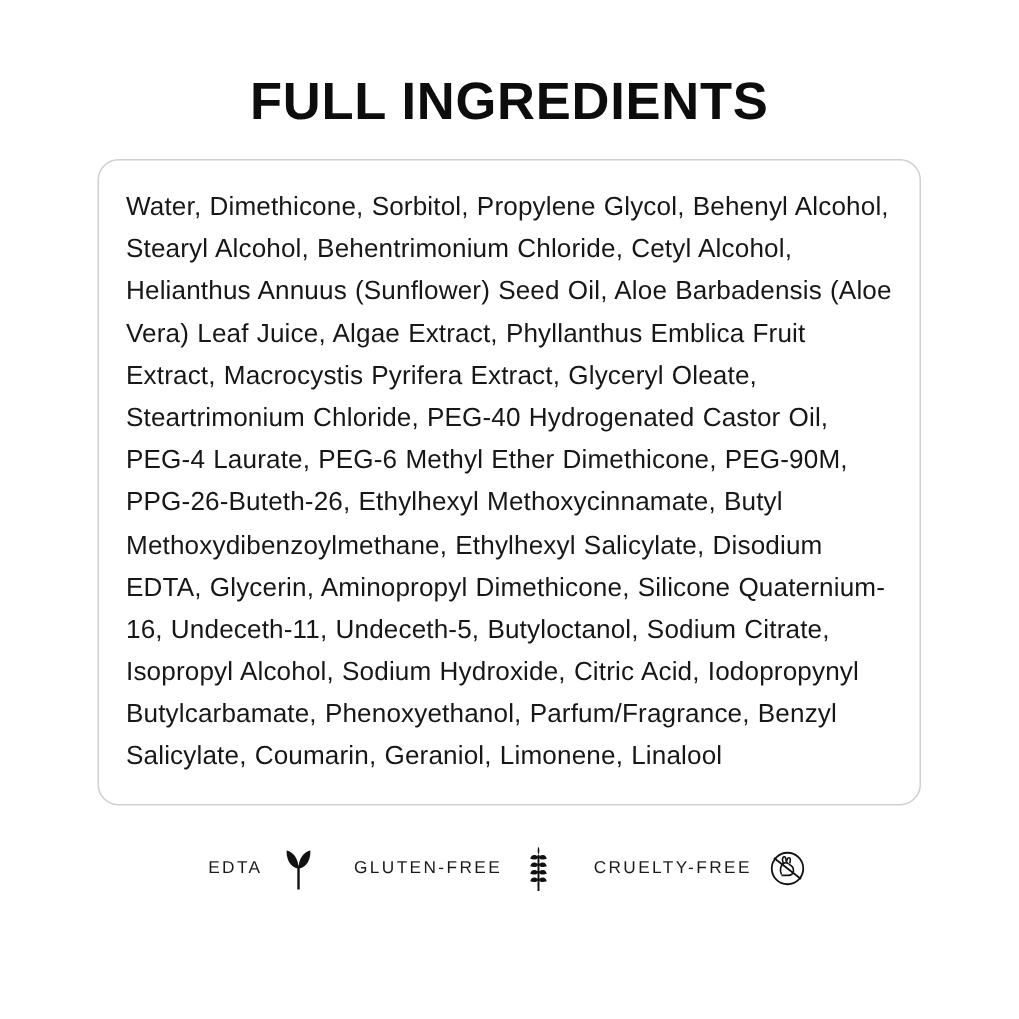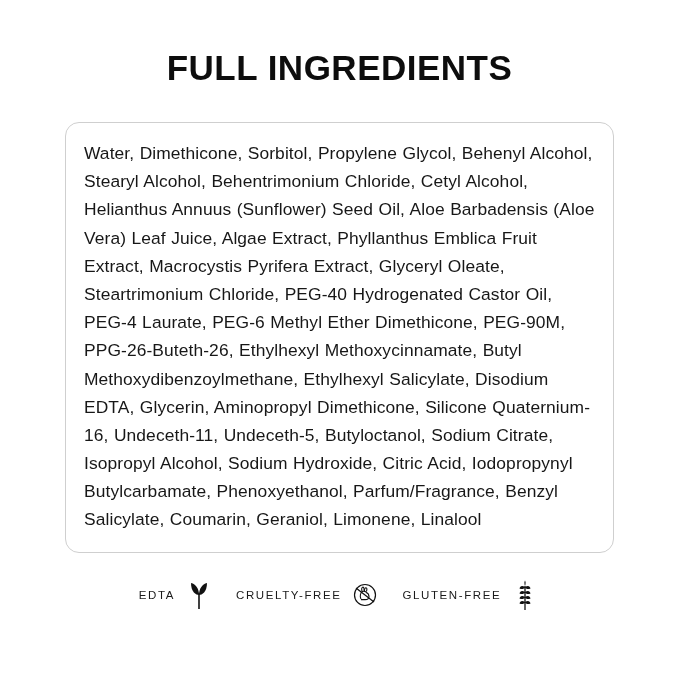--- a/index.html
+++ b/index.html
@@ -31,21 +31,21 @@
     padding-top: 48px;
     padding-bottom: 18px;
     font-family: "Liberation Sans", sans-serif;
   }
   .ingredients-box {
     border: 1.5px solid #cfcfcf;
     border-radius: 14px;
     padding: 16px 18px 18px 18px;
     box-sizing: border-box;
     width: 549px;
-    margin: 16px auto;
+    margin: 0 auto;
   }
   .ingredients-text {
     font-size: 17.4px;
     line-height: 1.62;
     color: #171717;
     letter-spacing: 0.1px;
     word-spacing: 0.5px;
     text-align: left;
     font-family: "Liberation Sans", sans-serif;
   }
@@ -100,45 +100,45 @@
       <span class="badge-icon">
         <svg width="22" height="30" viewBox="0 0 22 30" fill="none" xmlns="http://www.w3.org/2000/svg">
           <path d="M11 29 L11 13" stroke="#111" stroke-width="1.6"></path>
           <path d="M3 3 C3 12, 8 15, 11 15 C11 9, 8 4, 3 3 Z" fill="#111"></path>
           <path d="M19 3 C19 12, 14 15, 11 15 C11 9, 14 4, 19 3 Z" fill="#111"></path>
         </svg>
       </span>
     </div>
 
     <div class="badge">
-      <span class="badge-label">CRUELTY-FREE</span>
-      <span class="badge-icon">
-        <svg width="30" height="26" viewBox="0 0 30 26" fill="none" xmlns="http://www.w3.org/2000/svg">
-          <circle cx="15" cy="13" r="10.5" stroke="#111" stroke-width="1.2" fill="none"></circle>
-          <path d="M11 17 C9.5 14, 10.5 10.5, 12.5 9.5 C13.5 9, 15 9.2, 15.8 10" stroke="#111" stroke-width="1.1" fill="none"></path>
-          <path d="M12.2 9.6 C11.3 7.5, 11.6 5.6, 12.6 5.2 C13.5 4.9, 14.2 6.2, 14.1 8.2" stroke="#111" stroke-width="1.1" fill="none"></path>
-          <path d="M14.4 9.5 C14.2 7.4, 15 5.8, 16 5.8 C17 5.8, 17.2 7.4, 16.4 9.6" stroke="#111" stroke-width="1.1" fill="none"></path>
-          <path d="M15.8 10.2 C17.5 10.8, 19 12.5, 19 14.5 C19 16.4, 17.4 17.6, 15.2 17.6 L11 17.6" stroke="#111" stroke-width="1.1" fill="none"></path>
-          <path d="M6 6 L24 20" stroke="#111" stroke-width="1.2"></path>
-        </svg>
-      </span>
-    </div>
-
-    <div class="badge">
       <span class="badge-label">GLUTEN-FREE</span>
       <span class="badge-icon">
         <svg width="24" height="32" viewBox="0 0 24 32" fill="none" xmlns="http://www.w3.org/2000/svg">
           <path d="M12 31 L12 7" stroke="#111" stroke-width="1.3"></path>
           <path d="M12 8 C9 6, 7 7, 6.5 9.5 C9 10.5, 11.2 10, 12 8.5 Z" fill="#111"></path>
           <path d="M12 8 C15 6, 17 7, 17.5 9.5 C15 10.5, 12.8 10, 12 8.5 Z" fill="#111"></path>
           <path d="M12 13 C9 11, 7 12, 6.5 14.5 C9 15.5, 11.2 15, 12 13.5 Z" fill="#111"></path>
           <path d="M12 13 C15 11, 17 12, 17.5 14.5 C15 15.5, 12.8 15, 12 13.5 Z" fill="#111"></path>
           <path d="M12 18 C9 16, 7 17, 6.5 19.5 C9 20.5, 11.2 20, 12 18.5 Z" fill="#111"></path>
           <path d="M12 18 C15 16, 17 17, 17.5 19.5 C15 20.5, 12.8 20, 12 18.5 Z" fill="#111"></path>
           <path d="M12 23 C9 21, 7 22, 6.5 24.5 C9 25.5, 11.2 25, 12 23.5 Z" fill="#111"></path>
           <path d="M12 23 C15 21, 17 22, 17.5 24.5 C15 25.5, 12.8 25, 12 23.5 Z" fill="#111"></path>
           <path d="M12 7 C11 4.5, 11.4 2.5, 12 1.5 C12.6 2.5, 13 4.5, 12 7 Z" fill="#111"></path>
         </svg>
       </span>
     </div>
 
+    <div class="badge">
+      <span class="badge-label">CRUELTY-FREE</span>
+      <span class="badge-icon">
+        <svg width="30" height="26" viewBox="0 0 30 26" fill="none" xmlns="http://www.w3.org/2000/svg">
+          <circle cx="15" cy="13" r="10.5" stroke="#111" stroke-width="1.2" fill="none"></circle>
+          <path d="M11 17 C9.5 14, 10.5 10.5, 12.5 9.5 C13.5 9, 15 9.2, 15.8 10" stroke="#111" stroke-width="1.1" fill="none"></path>
+          <path d="M12.2 9.6 C11.3 7.5, 11.6 5.6, 12.6 5.2 C13.5 4.9, 14.2 6.2, 14.1 8.2" stroke="#111" stroke-width="1.1" fill="none"></path>
+          <path d="M14.4 9.5 C14.2 7.4, 15 5.8, 16 5.8 C17 5.8, 17.2 7.4, 16.4 9.6" stroke="#111" stroke-width="1.1" fill="none"></path>
+          <path d="M15.8 10.2 C17.5 10.8, 19 12.5, 19 14.5 C19 16.4, 17.4 17.6, 15.2 17.6 L11 17.6" stroke="#111" stroke-width="1.1" fill="none"></path>
+          <path d="M6 6 L24 20" stroke="#111" stroke-width="1.2"></path>
+        </svg>
+      </span>
+    </div>
+
   </div>
 </div>
 
 </body></html>

